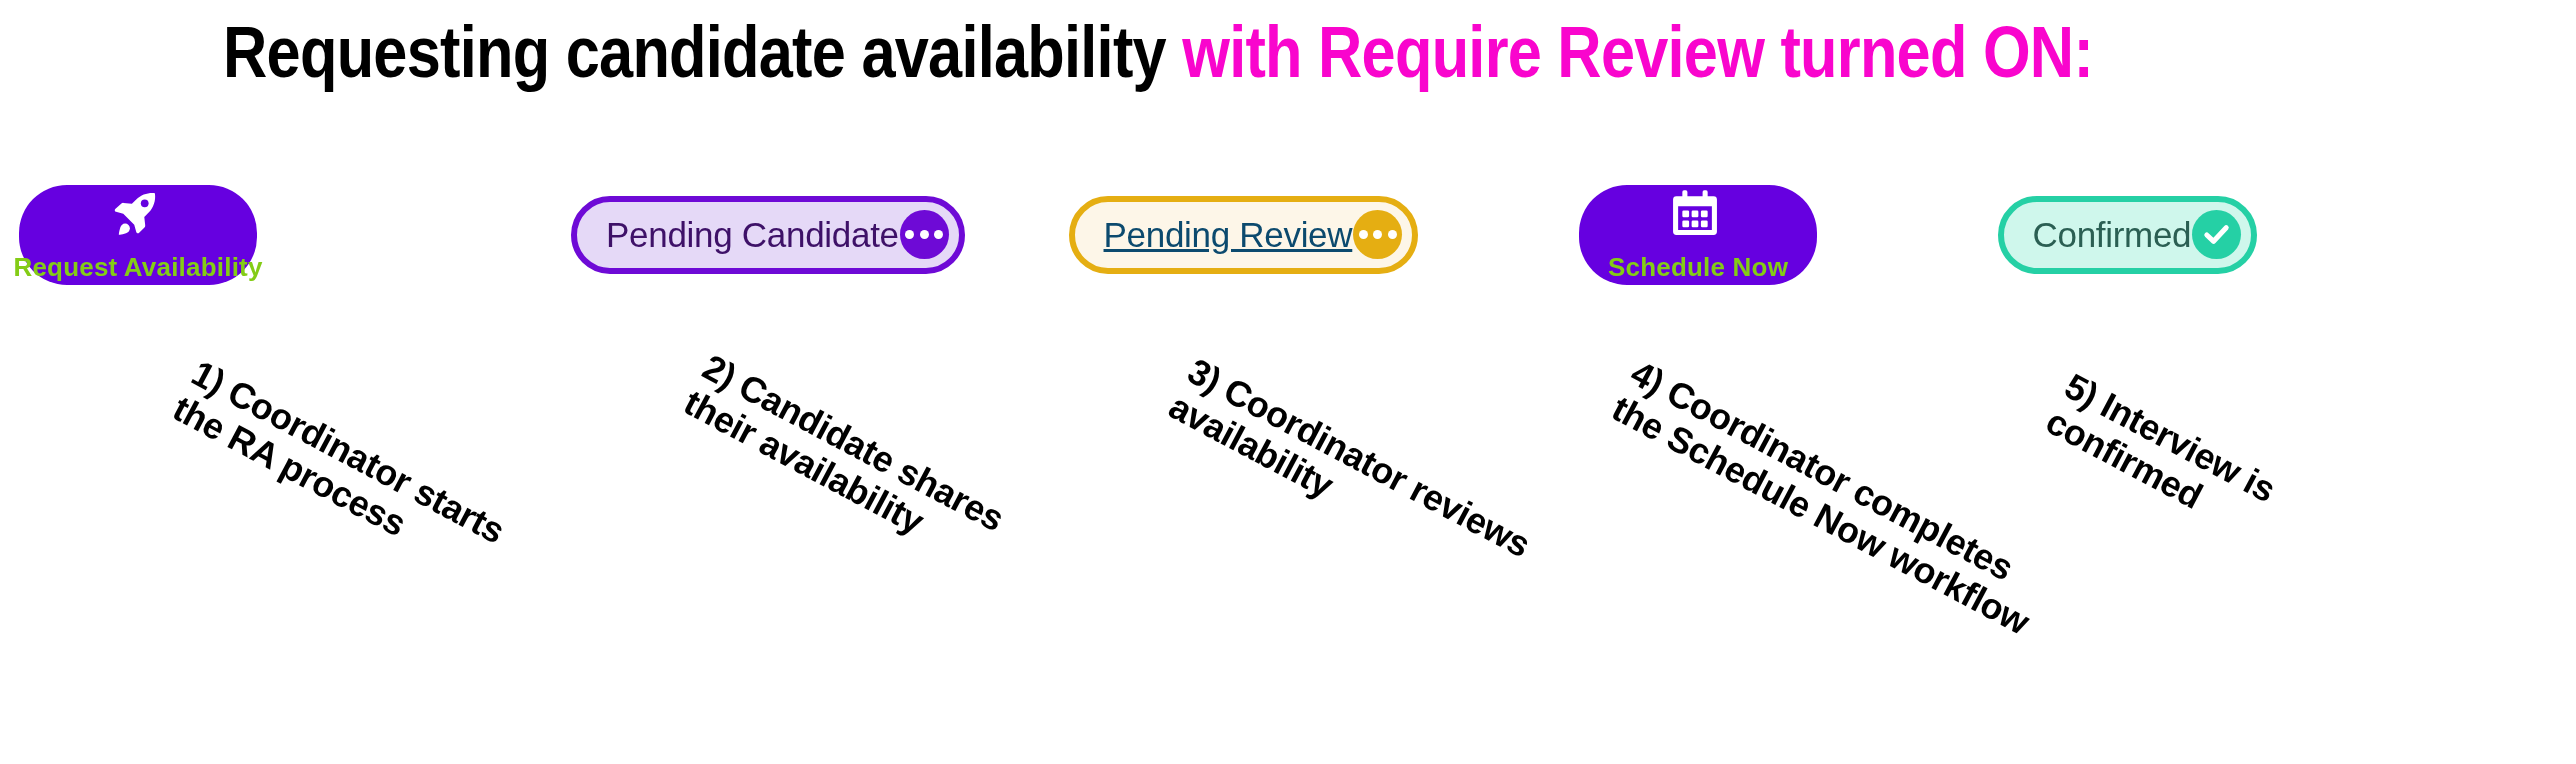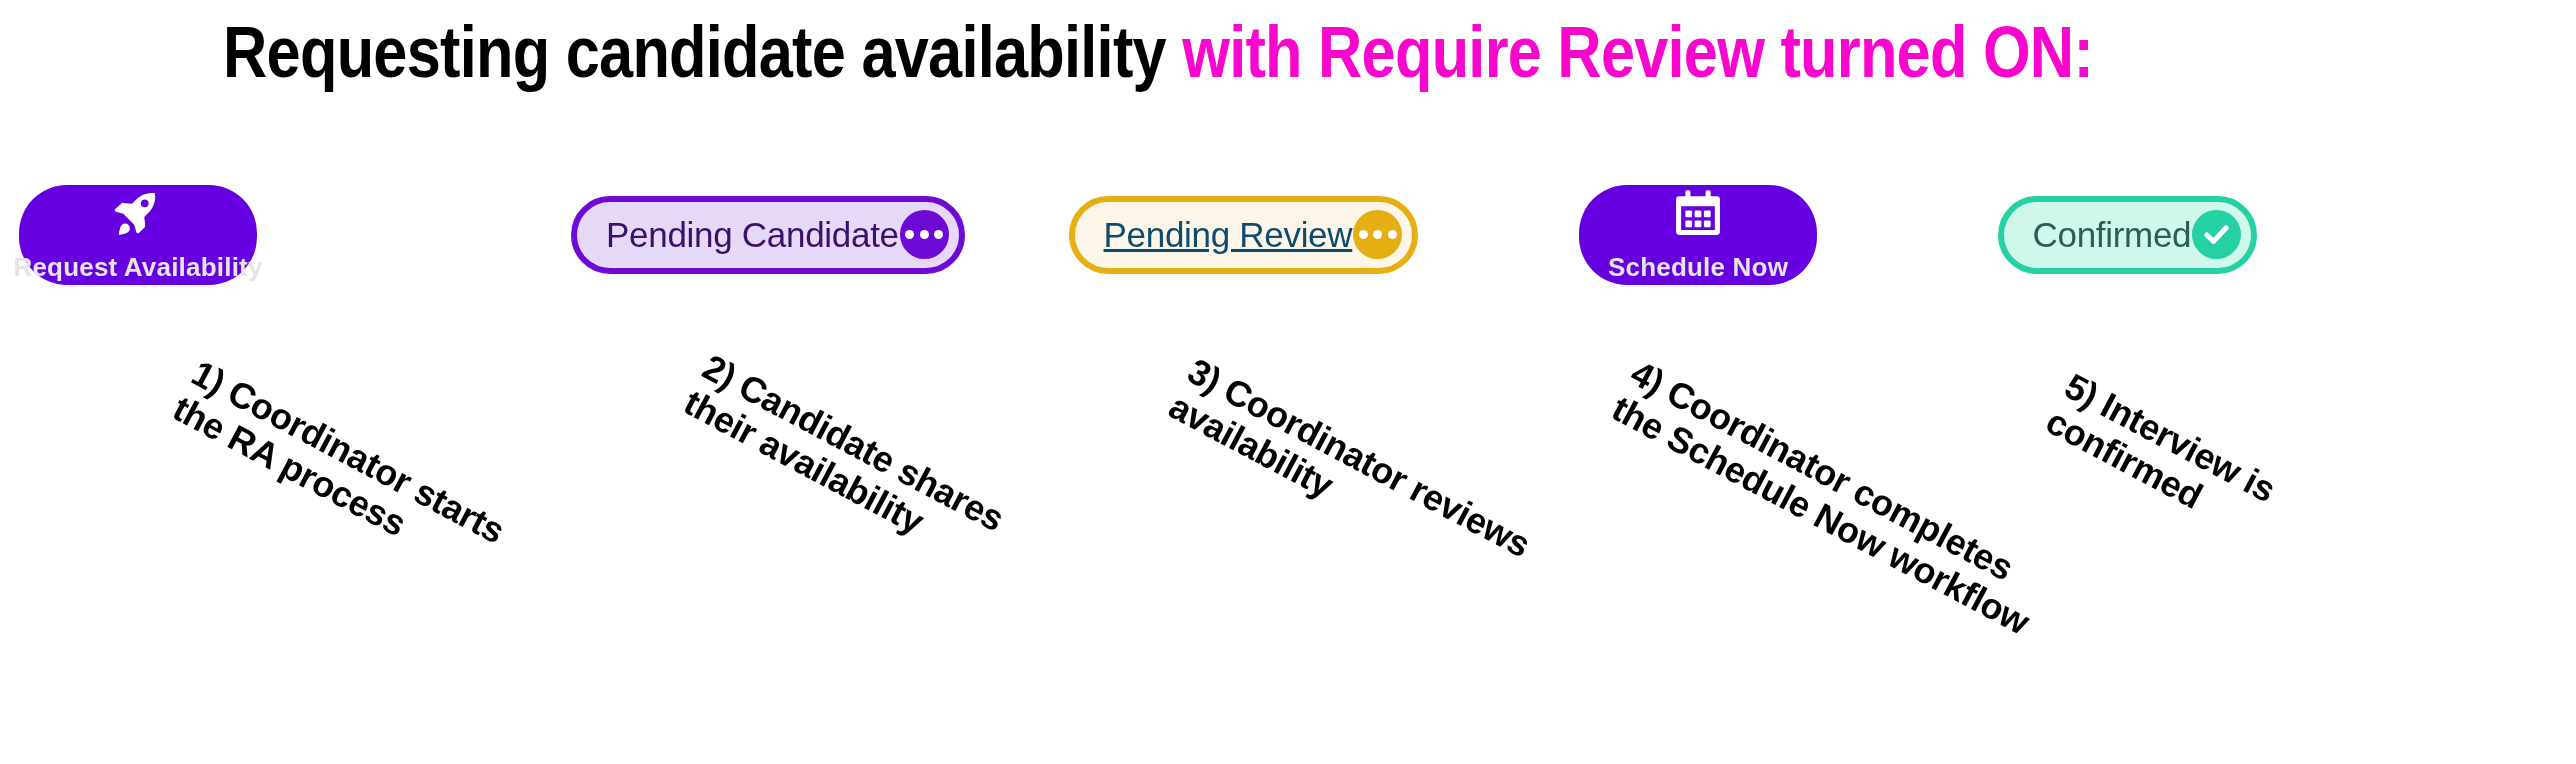--- a/index.html
+++ b/index.html
@@ -67,21 +67,21 @@
     gap: 8.5px;
     box-sizing: border-box;
     padding: 19px 29px;
   }
   .action-icon {
     width: 61px;
     height: 61px;
     display: block;
   }
   .action-label {
-    color: #e5e5e5;
+    color: #84cc16;
     font-size: 26px;
     font-weight: bold;
     letter-spacing: 0.2px;
     white-space: nowrap;
   }
 
   
   .status-pill {
     display: inline-flex;
     align-items: center;
@@ -200,21 +200,21 @@
         <span class="dots">
             <i></i>
             <i></i>
             <i></i>
           </span>
       </span>
     </div>
   </div>
 
   <div class="stage" style="left:1457px; width:482px;">
-    <div class="action-card" style="width:238px; height:100px;text-align:center;">
+    <div class="action-card" style="width:238px; height:100px;">
       <span class="action-icon">
         <svg viewBox="0 0 64 64" width="54" height="54" xmlns="http://www.w3.org/2000/svg">
           <rect x="17" y="5" width="6" height="11" rx="2" fill="#ffffff"></rect>
           <rect x="41" y="5" width="6" height="11" rx="2" fill="#ffffff"></rect>
           <path fill="#ffffff" d="M10 12h44a4 4 0 0 1 4 4v38a4 4 0 0 1-4 4H10a4 4 0 0 1-4-4V16a4 4 0 0 1 4-4zm2 12v28h40V24H12z"></path>
           <rect x="17" y="29" width="8" height="8" rx="1.5" fill="#ffffff"></rect>
           <rect x="28" y="29" width="8" height="8" rx="1.5" fill="#ffffff"></rect>
           <rect x="39" y="29" width="8" height="8" rx="1.5" fill="#ffffff"></rect>
           <rect x="17" y="41" width="8" height="8" rx="1.5" fill="#ffffff"></rect>
           <rect x="28" y="41" width="8" height="8" rx="1.5" fill="#ffffff"></rect>

